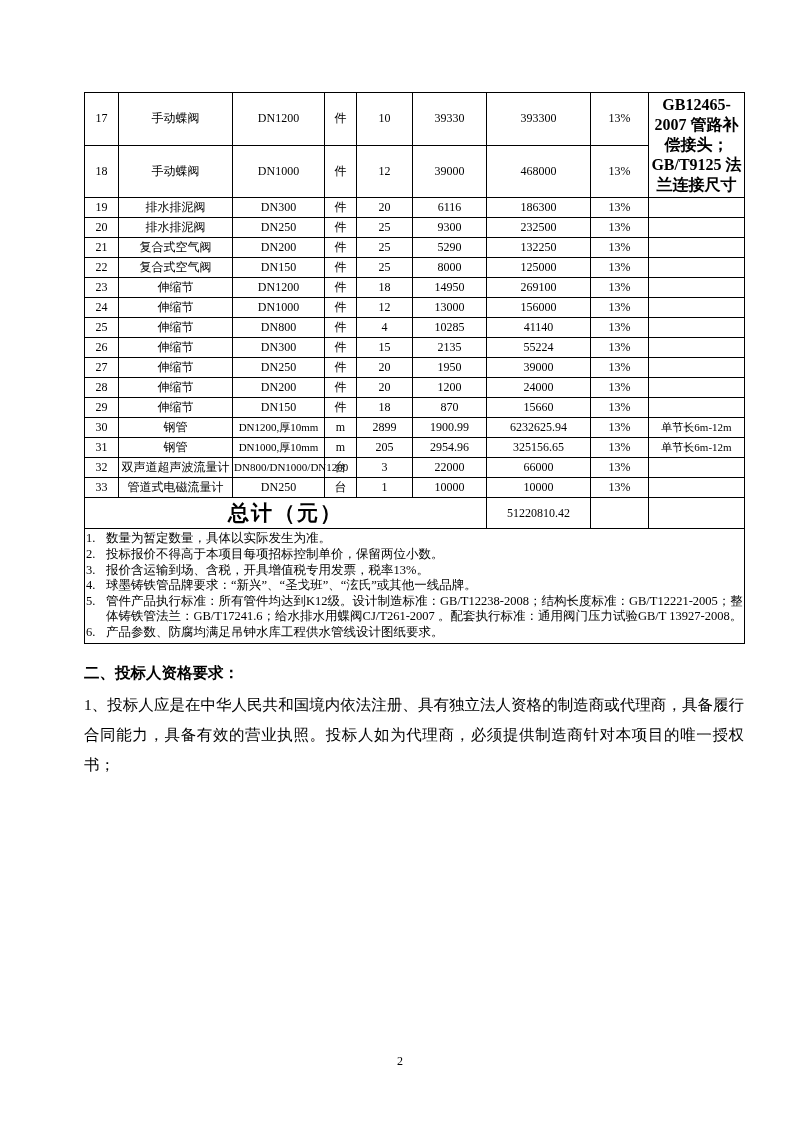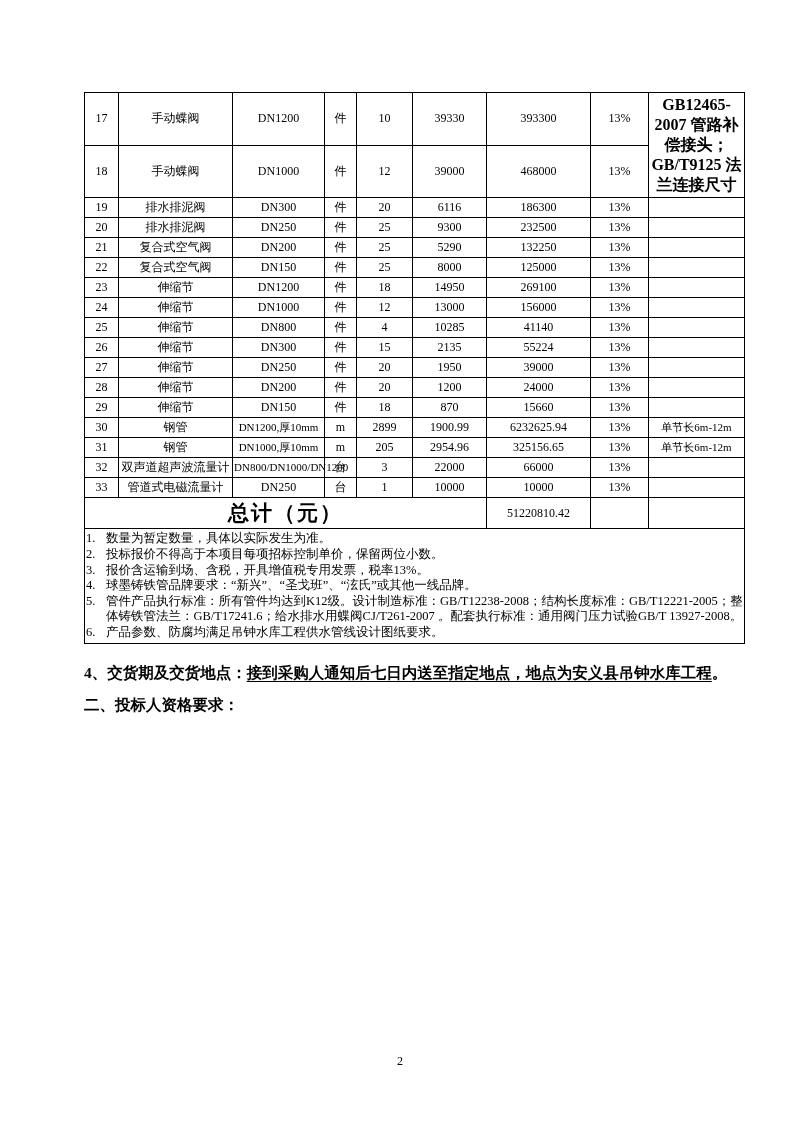--- a/index.html
+++ b/index.html
@@ -321,21 +321,19 @@
             <span class="note-line"><span class="num">3.</span><span>报价含运输到场、含税，开具增值税专用发票，税率13%。</span></span>
             <span class="note-line"><span class="num">4.</span><span>球墨铸铁管品牌要求：“新兴”、“圣戈班”、“泫氏”或其他一线品牌。</span></span>
             <span class="note-line"><span class="num">5.</span><span>管件产品执行标准：所有管件均达到K12级。设计制造标准：GB/T12238-2008；结构长度标准：GB/T12221-2005；整体铸铁管法兰：GB/T17241.6；给水排水用蝶阀CJ/T261-2007 。配套执行标准：通用阀门压力试验GB/T 13927-2008。</span></span>
             <span class="note-line"><span class="num">6.</span><span>产品参数、防腐均满足吊钟水库工程供水管线设计图纸要求。</span></span>
           </td>
         </tr>
       </tbody>
     </table>
 
     <div class="body-text">
-      <p class="para">
-        <span class="bold">4、交货期及交货地点：</span><span class="bold underline">接到采购人通知后七日内送至指定地点，地点为安义县吊钟水库工程</span><span class="bold">。</span>
-      </p>
       <p class="para heading">二、投标人资格要求：</p>
+      <p class="para">1、投标人应是在中华人民共和国境内依法注册、具有独立法人资格的制造商或代理商，具备履行合同能力，具备有效的营业执照。投标人如为代理商，必须提供制造商针对本项目的唯一授权书；</p>
     </div>
   </div>
 
   <div class="page-number">2</div>
 </div>
 
 </body></html>

